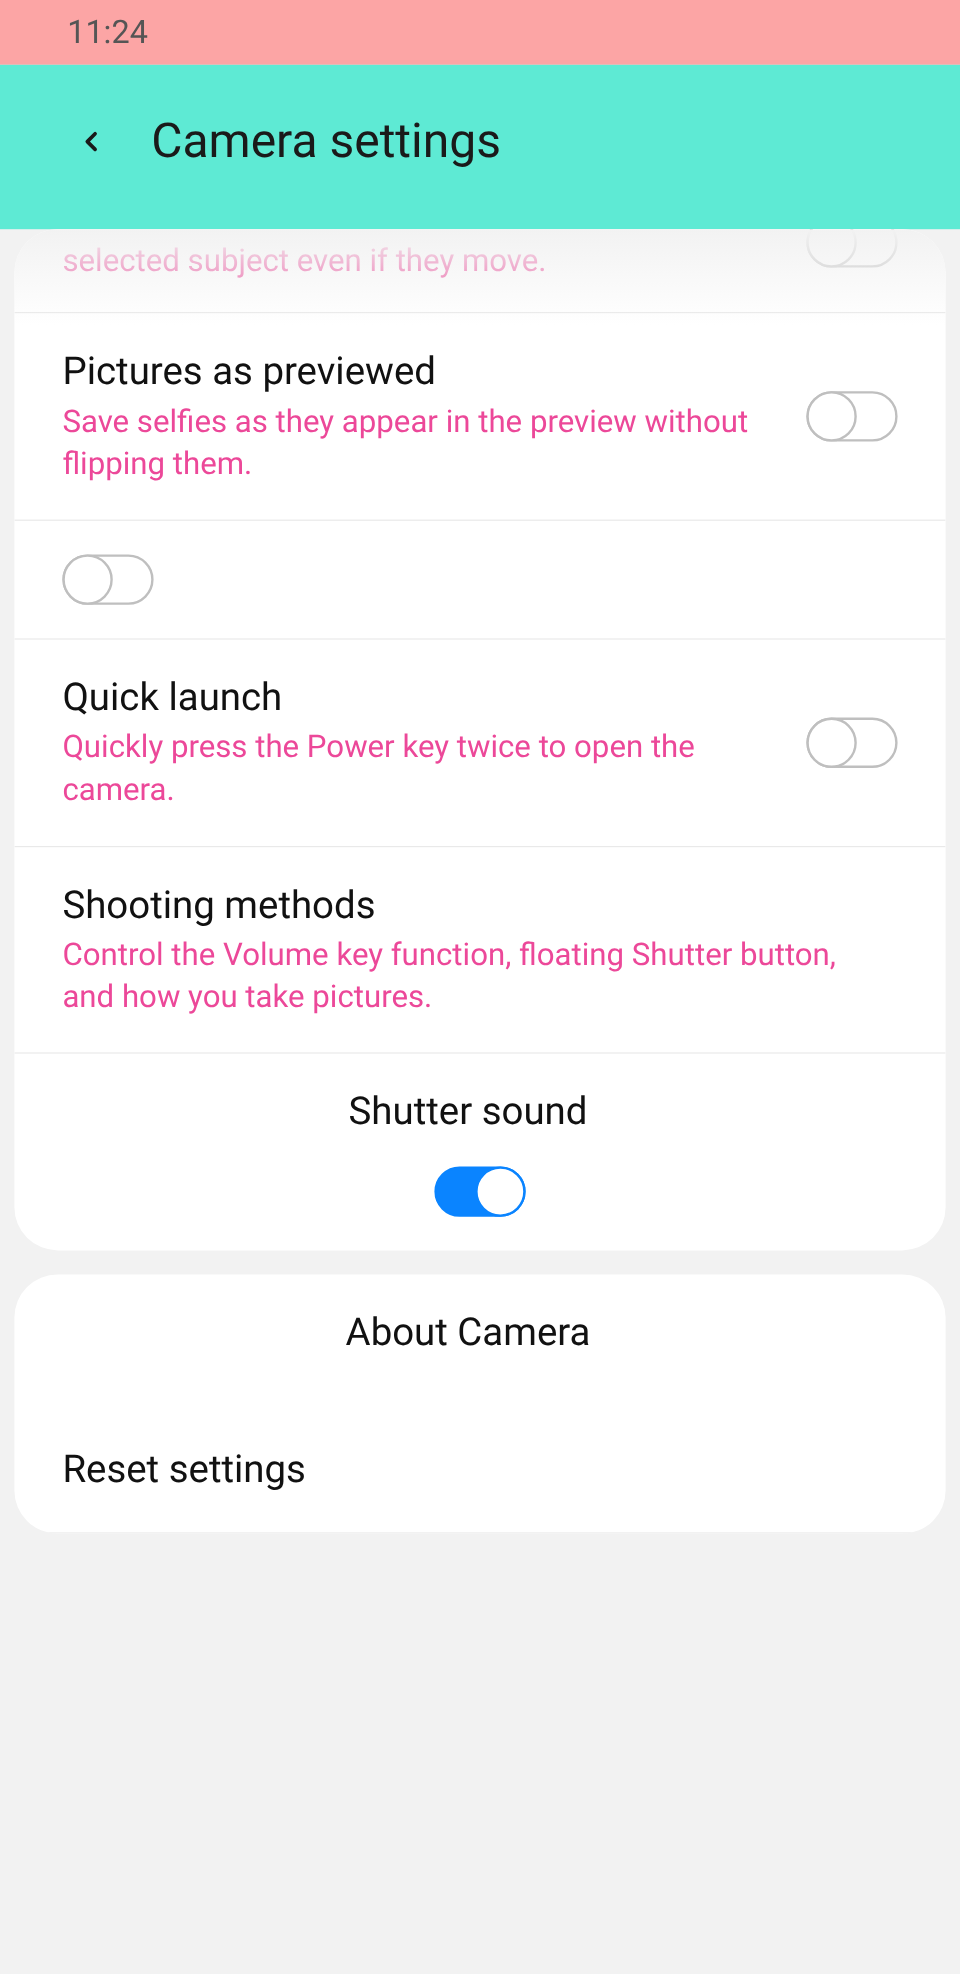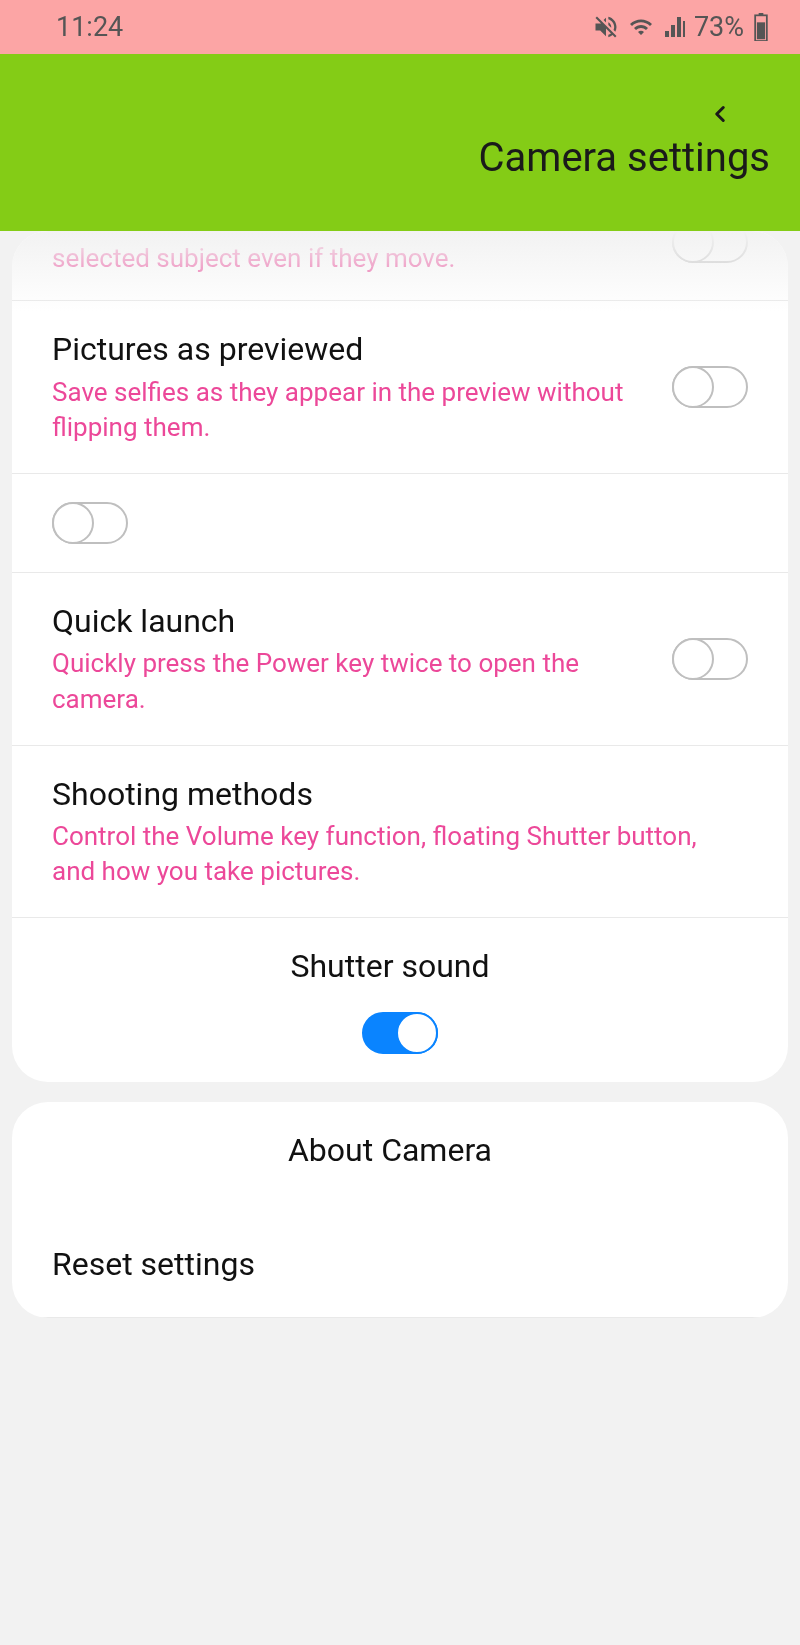--- a/index.html
+++ b/index.html
@@ -48,24 +48,23 @@
     .icon-mute,
     .icon-wifi,
     .icon-signal,
     .icon-battery {
       fill: #555;
     }
 
     
     .app-header {
       display: flex;
-      align-items: flex-end;
+      align-items: center;
       padding: 40px 30px 50px 56px;
-      background-color: #84cc16;
-      flex-direction: column;
+      background-color: #5eead4;
     }
 
     .back-button {
       display: flex;
       align-items: center;
       justify-content: center;
       width: 40px;
       height: 40px;
       margin-right: 30px;
       cursor: pointer;
@@ -188,37 +187,20 @@
       background-color: #fff;
       border: 2px solid #0a84ff;
     }
 
   </style>
 </head>
 <body>
 
 <div class="status-bar">
   <div class="status-time">11:24</div>
-  <div class="status-icons">
-    <svg class="icon-mute" width="28" height="28" viewBox="0 0 24 24">
-        <path d="M16.5 12c0-1.77-1.02-3.29-2.5-4.03v2.21l2.45 2.45c.03-.2.05-.41.05-.63zm2.5 0c0 .94-.2 1.82-.54 2.64l1.51 1.51C20.63 14.91 21 13.5 21 12c0-4.28-2.99-7.86-7-8.77v2.06c2.89.86 5 3.54 5 6.71zM4.27 3L3 4.27 7.73 9H3v6h4l5 5v-6.73l4.25 4.25c-.67.52-1.42.93-2.25 1.18v2.06c1.38-.31 2.63-.95 3.69-1.81L19.73 21 21 19.73l-9-9L4.27 3zM12 4L9.91 6.09 12 8.18V4z"></path>
-      </svg>
-    <svg class="icon-wifi" width="30" height="24" viewBox="0 0 24 24">
-        <path d="M1 9l2 2c4.97-4.97 13.03-4.97 18 0l2-2C16.93 2.93 7.08 2.93 1 9zm8 8l3 3 3-3c-1.65-1.66-4.34-1.66-6 0zm-4-4l2 2c2.76-2.76 7.24-2.76 10 0l2-2C15.14 9.14 8.87 9.14 5 13z"></path>
-      </svg>
-    <svg class="icon-signal" width="26" height="24" viewBox="0 0 24 24">
-        <path d="M2 22h4v-6H2v6zm6 0h4V10H8v12zm6 0h4V2h-4v20zm6 0h2V6h-2v16z"></path>
-      </svg>
-    <span class="status-battery-pct">73%</span>
-    <svg class="icon-battery" width="18" height="28" viewBox="0 0 12 24">
-        <rect x="4" y="0" width="4" height="2"></rect>
-        <rect x="1" y="2" width="10" height="22" fill="none" stroke="#555" stroke-width="1.5"></rect>
-        <rect x="2.5" y="8" width="7" height="14.5"></rect>
-      </svg>
-  </div>
 </div>
 
 <div class="app-header">
   <div class="back-button">
     <svg width="26" height="40" viewBox="0 0 24 24" fill="none" stroke="#1a1a1a" stroke-width="2.8" stroke-linecap="round" stroke-linejoin="round">
         <polyline points="15 18 9 12 15 6"></polyline>
       </svg>
   </div>
   <div class="page-title">Camera settings</div>
 </div>

